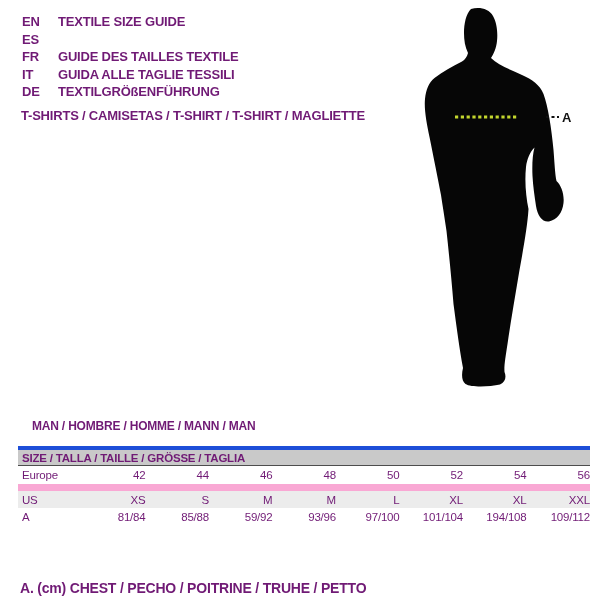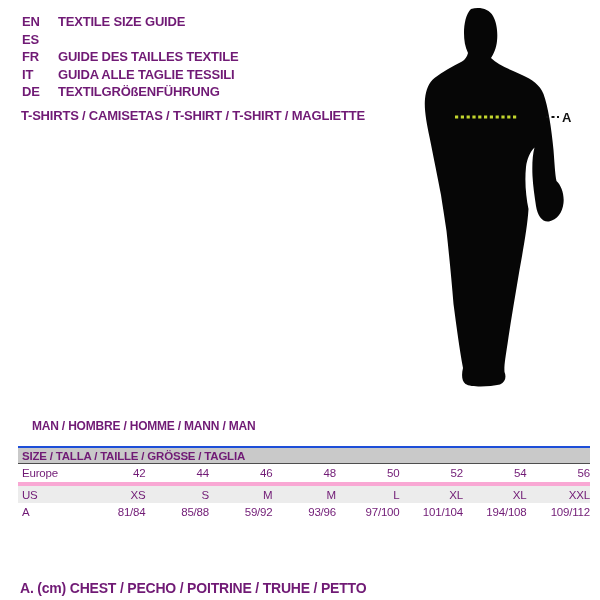--- a/index.html
+++ b/index.html
@@ -16,29 +16,29 @@
   
   .figure-svg{position:absolute;left:400px;top:4px;}
   
   .section-title{position:absolute;left:8px;top:419px;font-size:12px;font-weight:700;letter-spacing:-0.2px;margin-left:24px;}
   
   .table-wrap{position:absolute;left:18px;top:446px;width:572px;}
   table.size-table{border-collapse:collapse;width:100%;table-layout:fixed;}
   table.size-table col.label-col{width:64px;}
   table.size-table th{
     background:#c9c9c9;text-align:left;font-size:11.5px;font-weight:700;letter-spacing:-0.2px;
-    border-top:2px solid #1d4ed8;border-bottom:1px solid #4d4d4d;
+    border-top:4px solid #1d4ed8;border-bottom:1px solid #4d4d4d;
     height:15px;padding:0 0 0 4px;
   }
   table.size-table td{
     font-size:11.5px;font-weight:400;letter-spacing:-0.2px;text-align:right;
     height:17px;padding:0;vertical-align:middle;
   }
   table.size-table td.row-label{text-align:left;padding-left:4px;}
-  table.size-table tr.rule td{border-bottom:4px solid #f9a8d4;}
+  table.size-table tr.rule td{border-bottom:7px solid #f9a8d4;}
   table.size-table tr.shade{background:#ececec;}
   table.size-table tr.first td{height:18px;}
   
   .footnote{position:absolute;left:20px;top:580px;font-size:14px;font-weight:700;letter-spacing:-0.2px;}
 </style>
 </head>
 <body>
 
 <div class="canvas">
 

